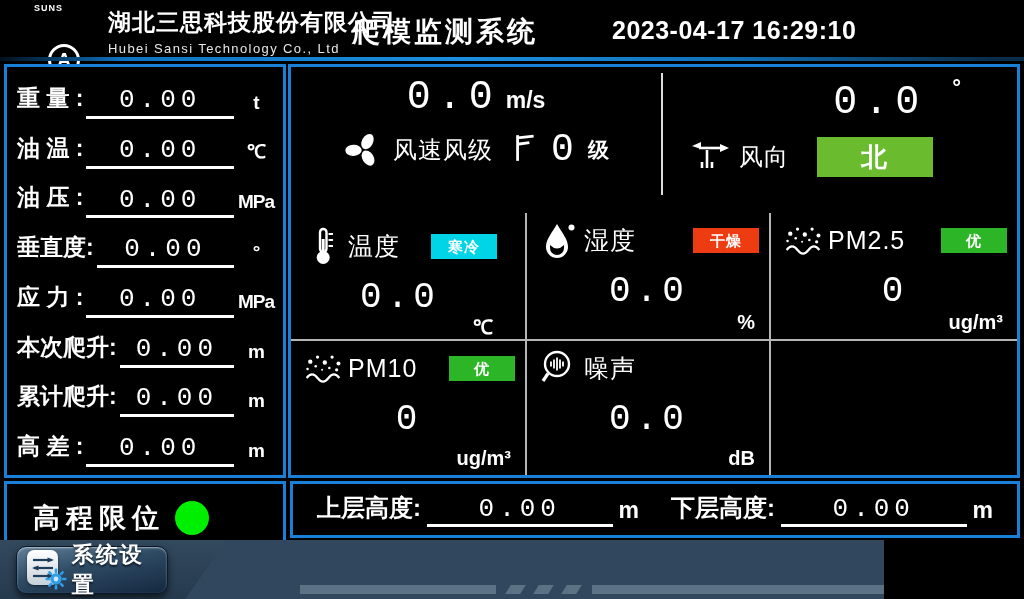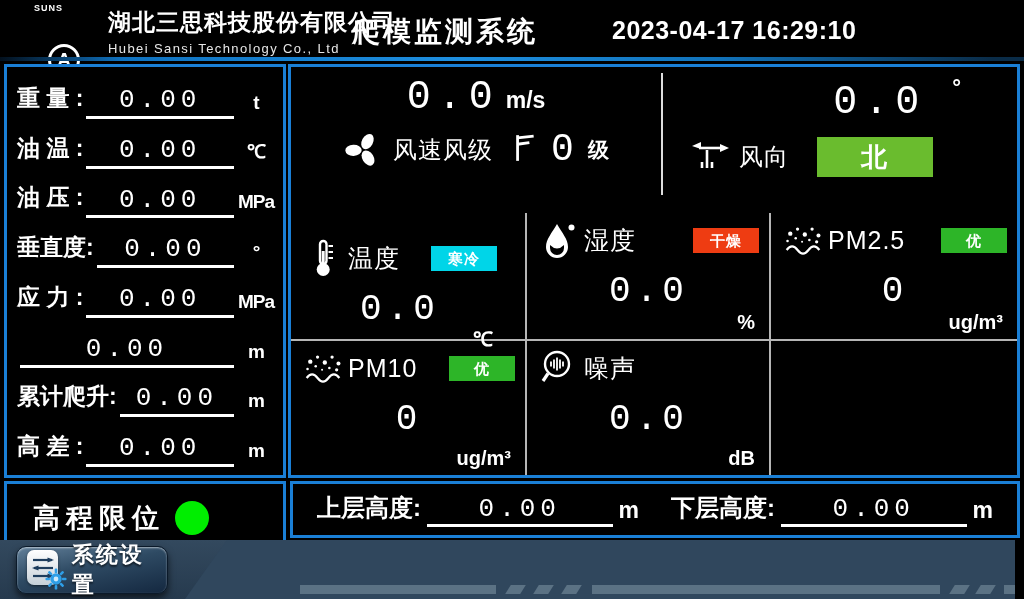--- a/index.html
+++ b/index.html
@@ -51,21 +51,21 @@
   .wd-bottom { margin-top:12px; display:flex; align-items:center; padding-left:28px; }
   .wd-label { margin-left:8px; }
   .dir-badge { margin-left:28px; width:116px; height:40px; line-height:40px; text-align:center;
     font-size:26px; font-weight:bold; letter-spacing:2px; }
 
   .grid-v1 { left:234px; top:146px; width:2px; height:262px; background:#b5b5b5; }
   .grid-v2 { left:478px; top:146px; width:2px; height:262px; background:#b5b5b5; }
   .grid-h  { left:0; top:272px; width:726px; height:2px; background:#b5b5b5; }
 
   .cell { padding:8px 10px 0 12px; }
-  .c00 { left:0;   top:164px; width:216px; height:126px; }
+  .c00 { left:0;   top:152px; width:216px; height:126px; }
   .c01 { left:236px; top:146px; width:242px; height:126px; }
   .c02 { left:480px; top:146px; width:246px; height:126px; }
   .c10 { left:0;   top:274px; width:234px; height:134px; }
   .c11 { left:236px; top:274px; width:242px; height:134px; }
   .cell-head { display:flex; align-items:center; height:38px; }
   .cell-icon { width:40px; display:flex; justify-content:center; align-items:center; }
   .cell-name { font-size:25px; margin-left:5px; letter-spacing:1px; }
   .badge { margin-left:auto; min-width:66px; height:25px; line-height:25px; padding:0 4px;
     text-align:center; font-size:15px; font-weight:bold; letter-spacing:1px; }
   .cell-value { text-align:center; font-size:36px; font-family:"Liberation Mono", monospace;
@@ -78,21 +78,21 @@
   .status-circle { width:34px; height:34px; border-radius:50%; margin-left:10px; display:inline-block; }
   .heights-panel { left:290px; top:481px; width:730px; height:57px; display:flex; align-items:center;
     justify-content:space-between; padding:8px 24px; }
   .hgroup { display:flex; align-items:flex-end; width:322px; }
   .hgroup .lbl { font-size:24px; font-weight:bold; white-space:pre; padding-bottom:3px;}
   .hgroup .vwrap { flex:1; margin:0 6px; border-bottom:3px solid #fff; text-align:center;
     font-size:26px; font-family:"Liberation Mono", monospace; letter-spacing:5px; line-height:1.1; }
   .hgroup .unit { font-size:23px; font-weight:bold; padding-bottom:3px; }
 
   
-  .taskbar { left:0; top:540px; width:1015px; height:59px;
+  .taskbar { left:0; top:540px; width:884px; height:59px;
     background:linear-gradient(#33495e,#263a4e); overflow:hidden;text-decoration:underline; }
   .tb-poly { position:absolute; left:185px; top:0; width:839px; height:59px; background:#30475d;
     clip-path:polygon(42px 0, 100% 0, 100% 100%, 0 100%); }
   .stripe { position:absolute; top:45px; height:9px; background:#5b7284; }
   .slash { position:absolute; top:45px; height:9px; width:15px; background:#5b7284; transform:skewX(-32deg); }
   .settings-btn { position:absolute; left:16px; top:6px; width:152px; height:48px; border-radius:10px;
     background:linear-gradient(168deg,#62809a 0%,#2e4a63 45%,#142840 100%);
     border:1px solid #0b1a2a;
     box-shadow:inset 0 1px 2px rgba(255,255,255,.55), 0 4px 7px rgba(0,0,0,.6);
     display:flex; align-items:center; padding-left:10px; gap:9px; cursor:pointer; }
@@ -140,20 +140,21 @@
       <span class="lbl">垂直度:</span>
       <span class="vwrap">0.00</span>
       <span class="unit">°</span>
     </div>
     <div class="lrow">
       <span class="lbl">应 力 :</span>
       <span class="vwrap">0.00</span>
       <span class="unit">MPa</span>
     </div>
     <div class="lrow">
+      <span class="lbl">本次爬升:</span>
       <span class="vwrap">0.00</span>
       <span class="unit">m</span>
     </div>
     <div class="lrow">
       <span class="lbl">累计爬升:</span>
       <span class="vwrap">0.00</span>
       <span class="unit">m</span>
     </div>
     <div class="lrow">
       <span class="lbl">高 差 :</span>

